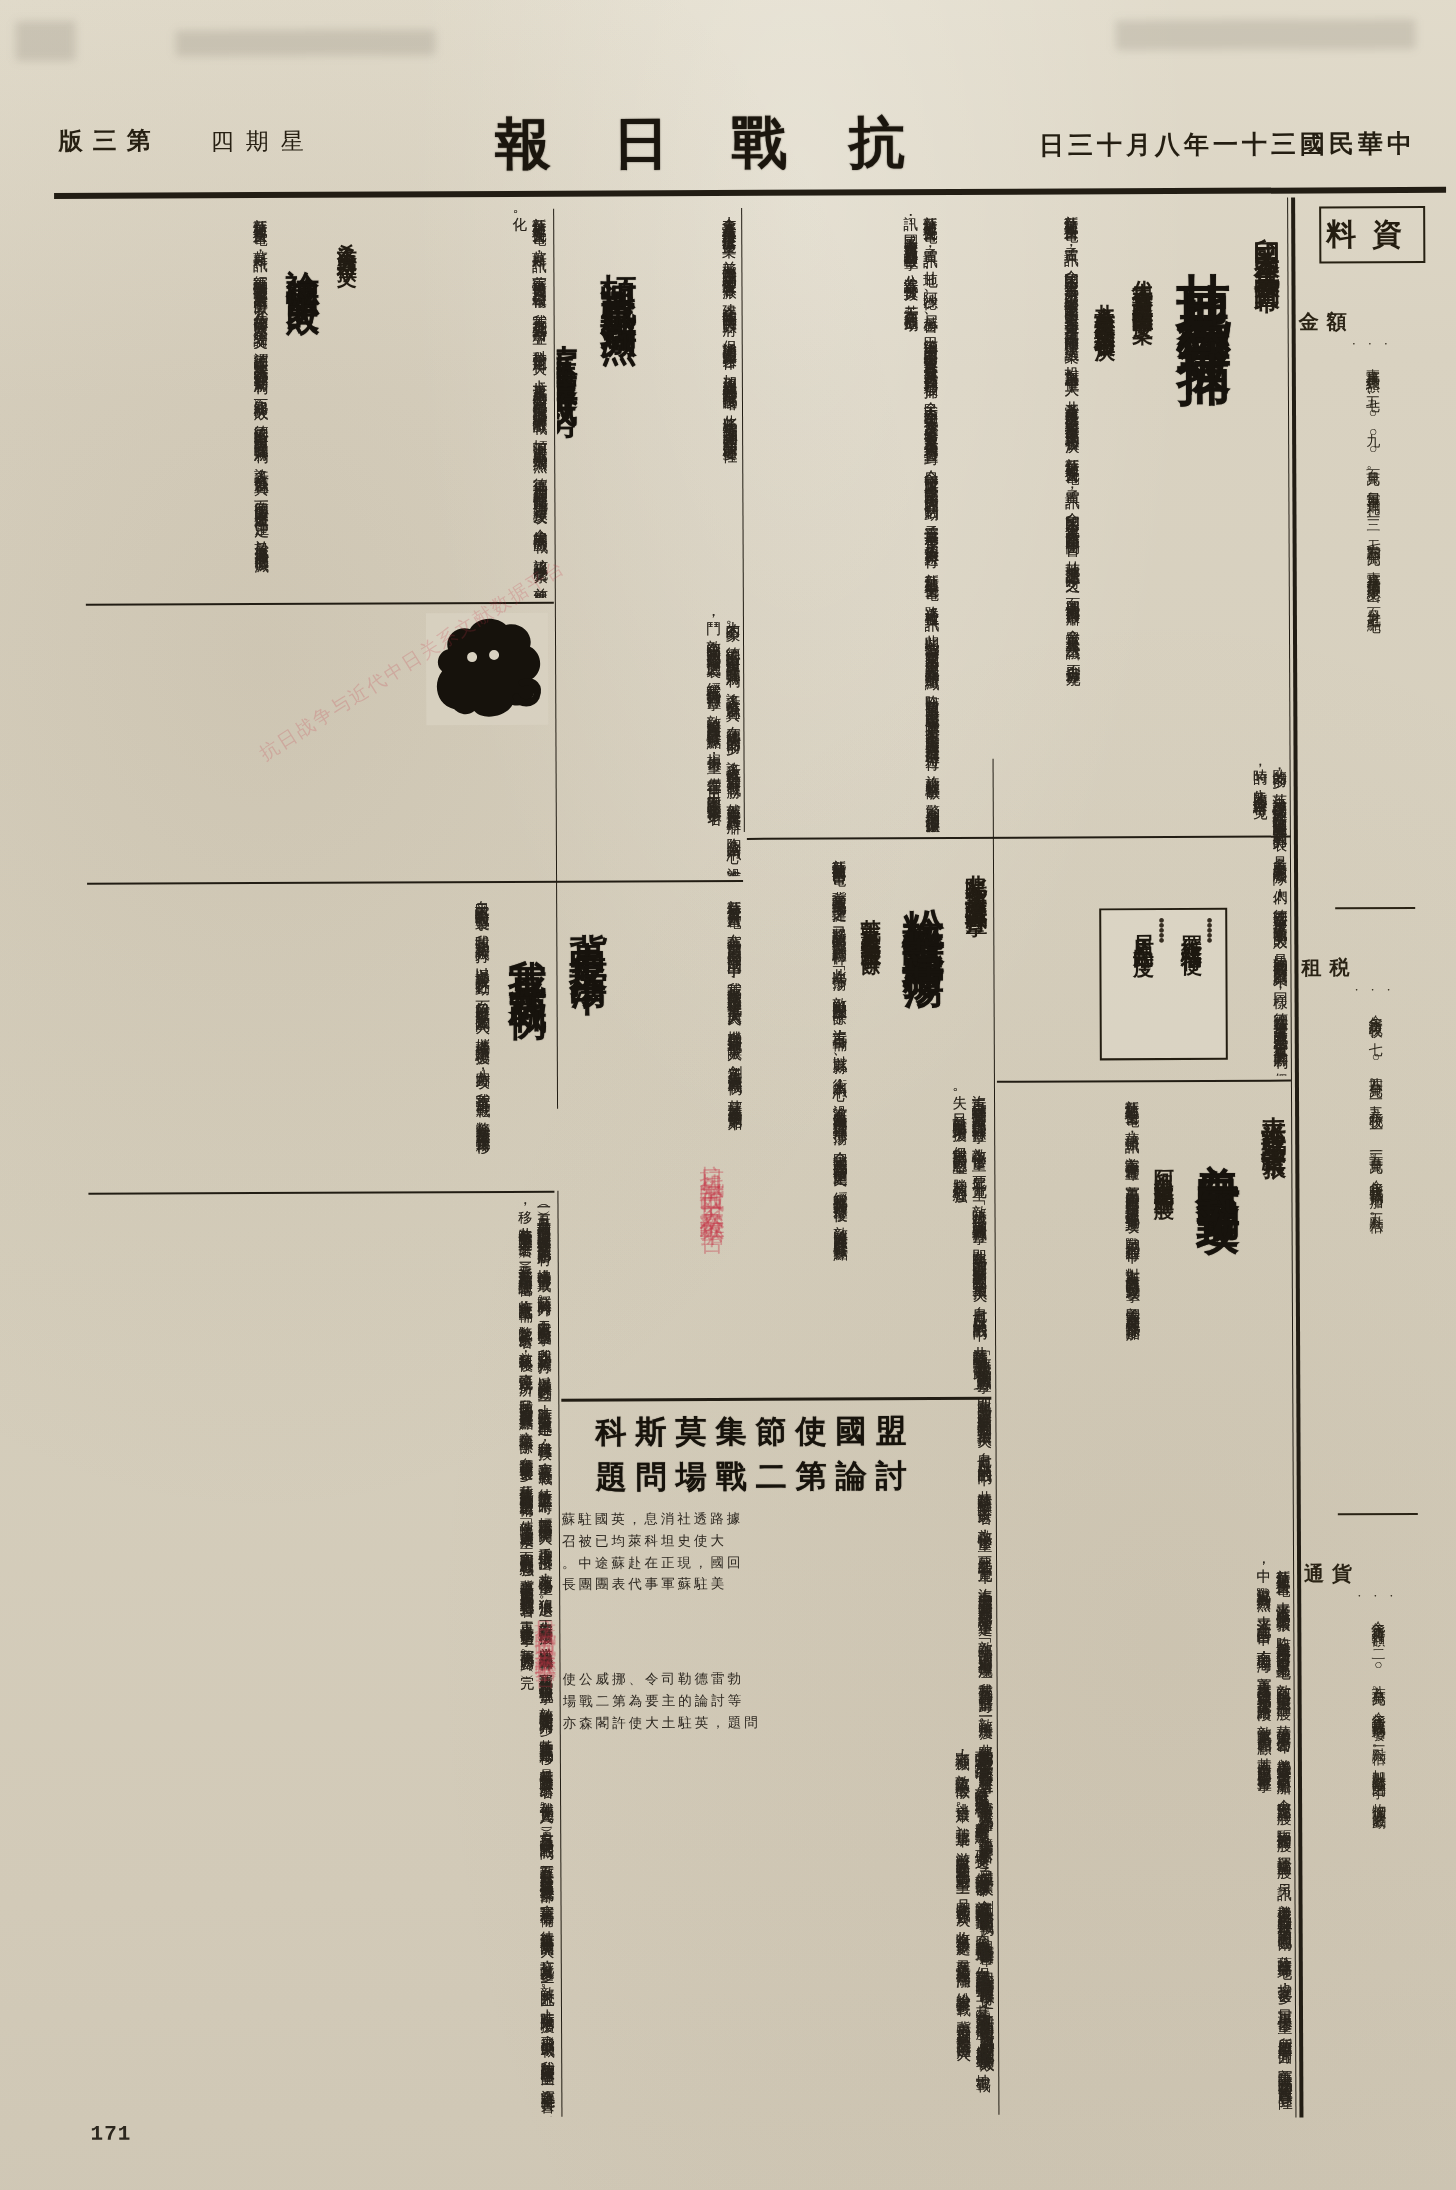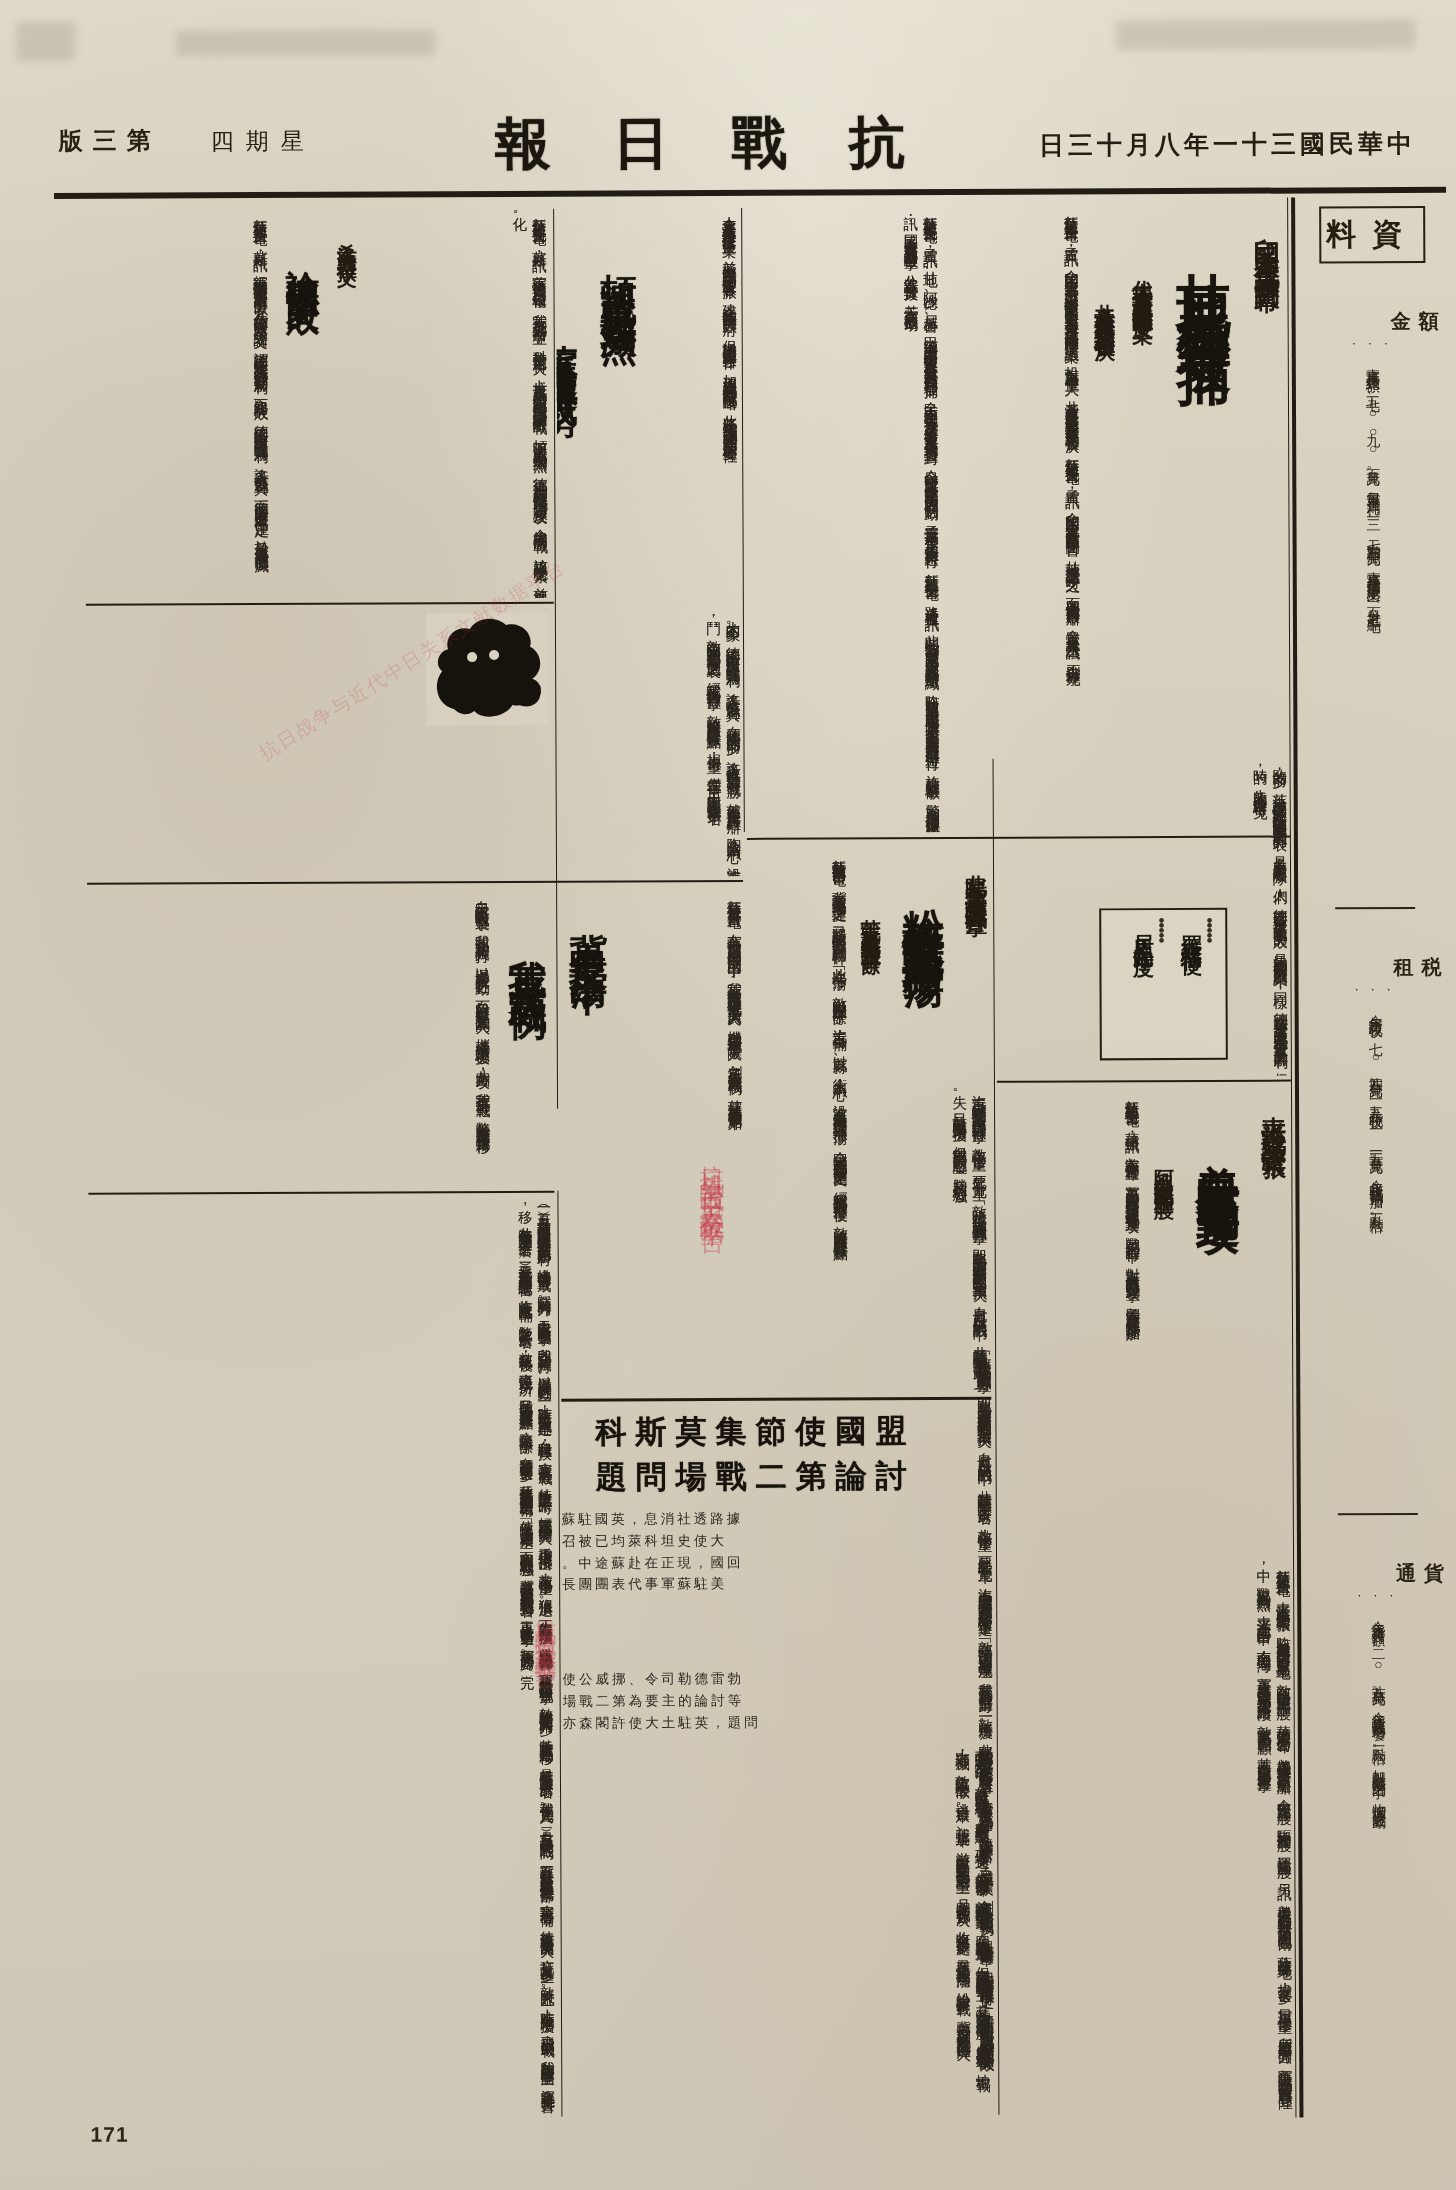--- a/index.html
+++ b/index.html
@@ -46,37 +46,37 @@
   #mh-edition{ position:absolute; left:8px; top:30px; font-size:24px; letter-spacing:10px; color:#272013; font-weight:700;}
   #mh-weekday{ position:absolute; left:160px; top:32px; font-size:23px; letter-spacing:12px; color:#272013; }
   #mh-date{ position:absolute; right:30px; top:38px; font-size:25px; letter-spacing:4px; color:#241e12; font-weight:700;}
   
   #rail{ position:absolute; left:1302px; top:205px; width:148px; height:1915px; }
   .rail-title{
     width:106px; margin:4px auto 10px auto; border:2px solid #262012; padding:6px 4px;
     text-align:center; font-size:30px; font-weight:700; letter-spacing:16px; color:#241d10; white-space:nowrap;
   }
   .rail-sec{ margin-bottom:14px; }
-  .rail-head{ text-align:right; font-size:20px; font-weight:700; letter-spacing:8px; color:#2a2315;margin-top:45px; }
+  .rail-head{ text-align:left; font-size:20px; font-weight:700; letter-spacing:8px; color:#2a2315;margin-top:45px; }
   .rail-dots{ text-align:center; font-size:10px; letter-spacing:6px; color:#2a2315; margin:2px 0 6px 0; }
   .rail-body{ height:520px; font-size:14px; line-height:1.5; letter-spacing:2px; color:#2a251a; margin:0 auto; }
   .rail-rule{ width:80px; height:2px; background:#2a2315; margin:10px auto; }
   
   .h-horiz{ font-size:31px; font-weight:700; letter-spacing:9px; color:#17130c; line-height:1.45; white-space:nowrap; text-shadow:0 0 1px rgba(23,19,12,.7); }
   .m-line{ font-size:13.5px; line-height:1.62; letter-spacing:3px; color:#2c2720; white-space:nowrap; }
   
   #currie-box{
     position:absolute; left:100px; top:150px; width:128px; height:152px;
     border:2.5px solid #231d11; padding:8px 10px; display:flex; flex-direction:row-reverse; gap:10px;
     background:rgba(224,217,202,.6);
   }
   #currie-box .bx{ font-size:21px; font-weight:700; letter-spacing:5px; color:#1d1810;
     text-emphasis:filled circle rgba(35,28,17,.9); }
   #cartoon{ position:absolute; left:340px; top:2px; width:122px; height:112px; background:rgba(216,209,193,.85); }
-  #pagenum{ position:absolute; left:86px; top:2120px; font-family:Liberation Sans, sans-serif; font-size:21px; font-weight:700; color:#2c271e; letter-spacing:1px;}
+  #pagenum{ position:absolute; left:86px; top:2120px; font-family:Liberation Mono, monospace; font-size:21px; font-weight:700; color:#2c271e; letter-spacing:1px;}
 </style>
 </head>
 <body>
 
 <div id="paper">
 <div id="content">
 
   <div class="ghost" style="left:180px;top:28px;width:260px;height:26px"></div>
   <div class="ghost" style="left:1120px;top:22px;width:300px;height:30px"></div>
   <div class="ghost" style="left:20px;top:18px;width:60px;height:40px"></div>

